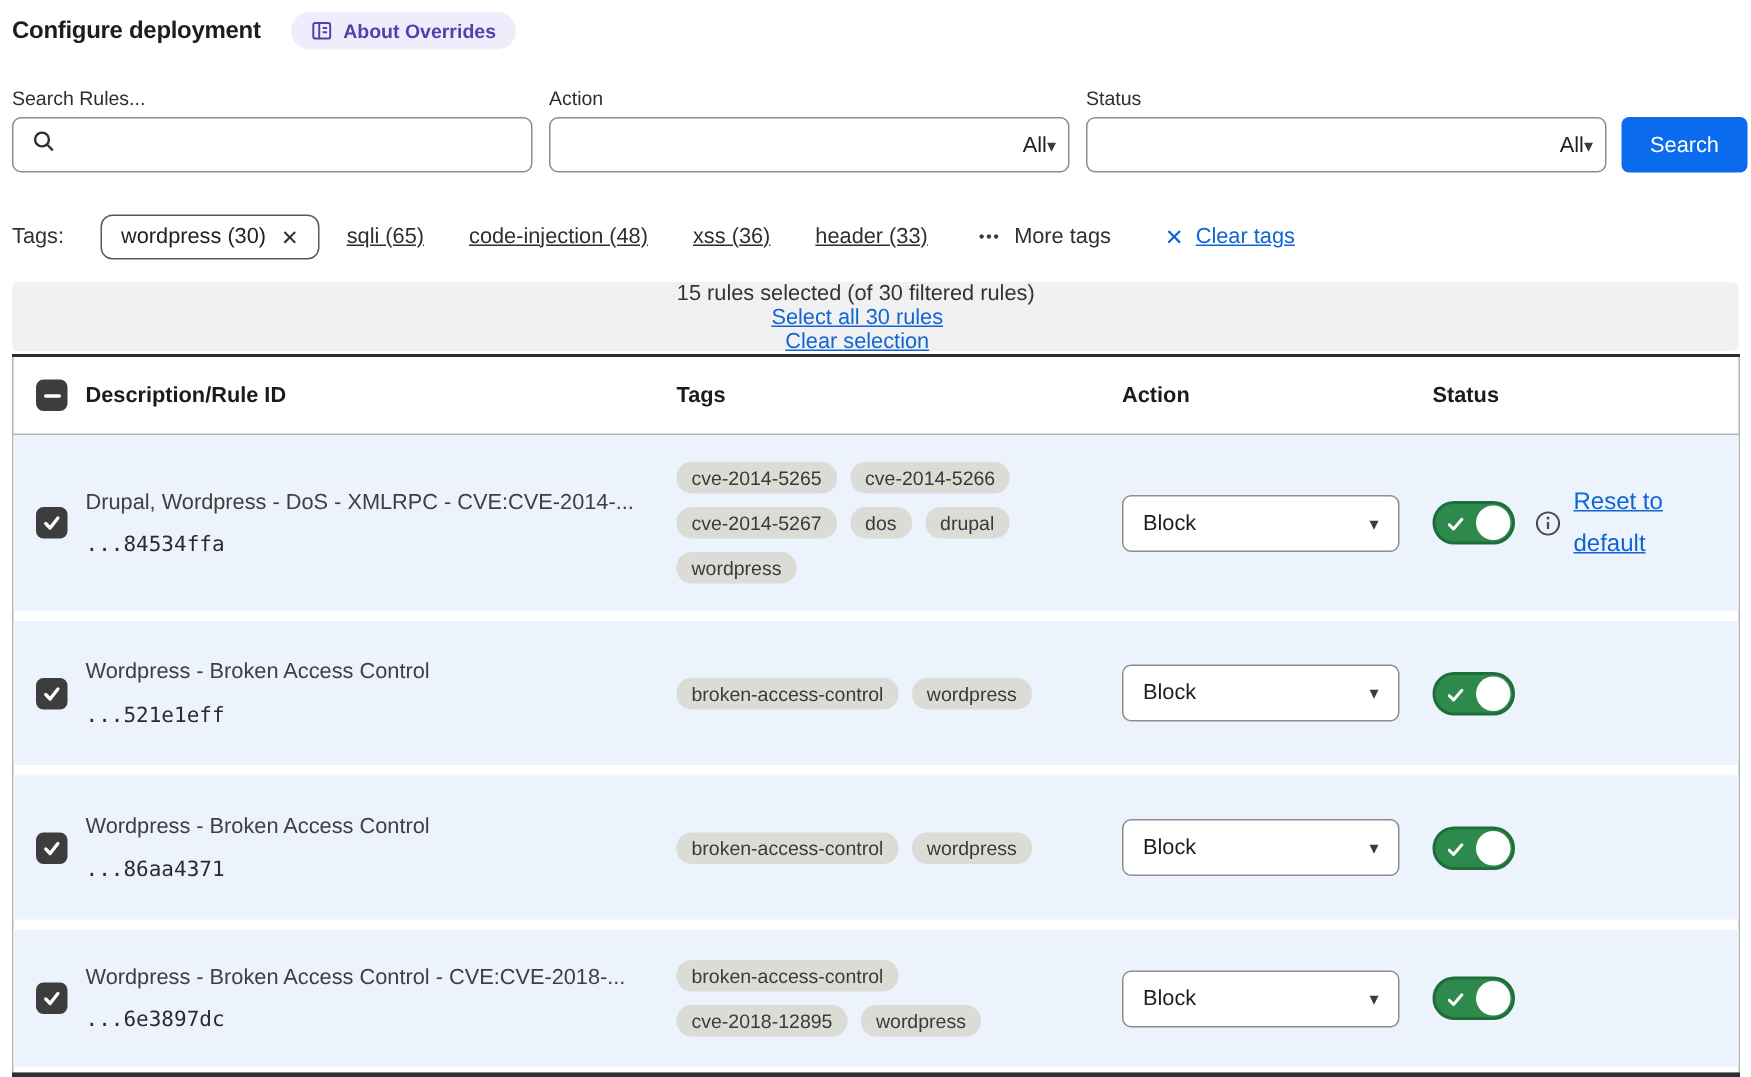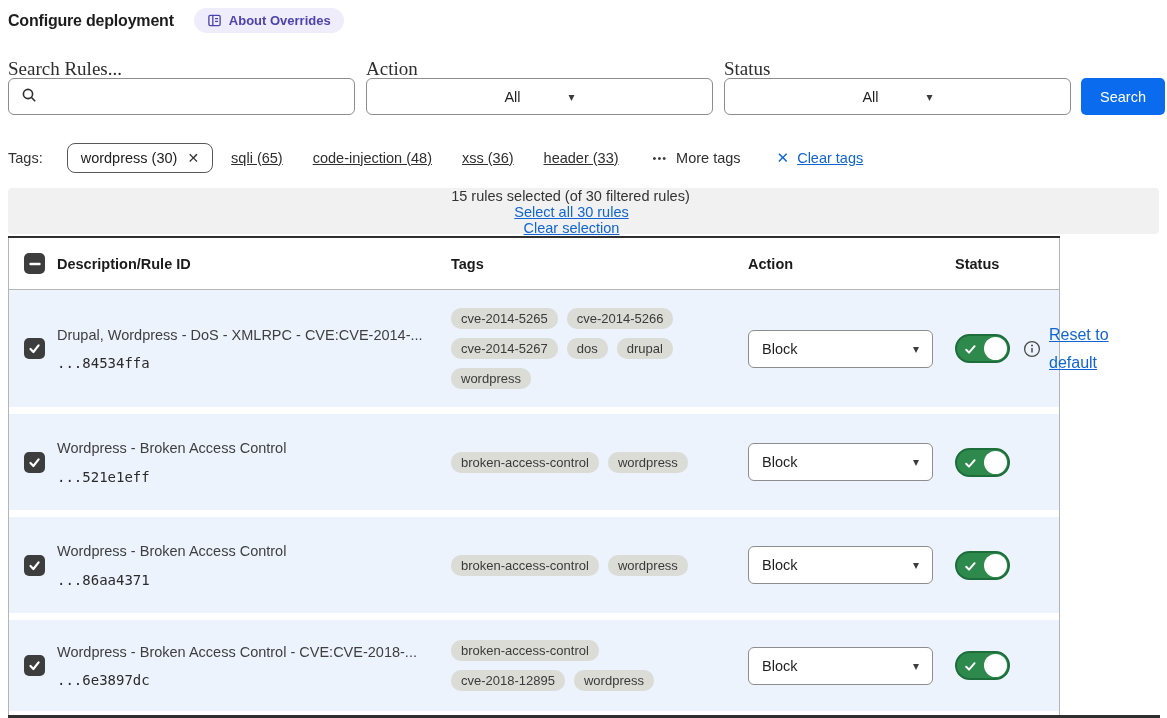--- a/index.html
+++ b/index.html
@@ -8,25 +8,25 @@
     background:#ffffff;font-family:"Liberation Sans",sans-serif;color:#333;
   }
   
   .hdr{position:absolute;top:8px;left:8px;display:flex;align-items:center;gap:20px;}
   .page-title{font-size:16px;font-weight:700;color:#1d1d1d;margin:0;letter-spacing:-.2px;}
   .badge{display:flex;align-items:center;gap:7px;background:#efedfc;color:#4c43ad;
     border-radius:14px;padding:5px 13px;font-size:13px;font-weight:600;cursor:pointer;}
   .badge svg{display:block;}
   
   .filters{position:absolute;top:58px;left:0;width:1167px;height:60px;}
-  .f-label{position:absolute;top:0;font-size:19px;color:#2e2e2e;font-family:Liberation Serif, serif;}
+  .f-label{position:absolute;top:0;font-size:13px;color:#2e2e2e;}
   .ctrl{position:absolute;top:20px;height:37px;background:#fff;border:1px solid #8d8d8d;
     border-radius:6px;box-sizing:border-box;display:flex;align-items:center;font-size:14.5px;color:#1f1f1f;}
   .search-box{left:8px;width:347px;padding-left:12px;gap:9px;}
-  .sel{padding:0 16px;justify-content:center;cursor:pointer;gap:48px;}
+  .sel{padding:0 8px;justify-content:flex-end;cursor:pointer;}
   .sel-action{left:366px;width:347px;}
   .sel-status{left:724px;width:347px;}
   .caret{font-size:12px;color:#3c3c3c;}
   .search-btn{position:absolute;top:20px;left:1081px;width:84px;height:37px;background:#0b6bef;
     color:#fff;border:none;border-radius:5px;font-size:14.5px;font-family:inherit;cursor:pointer;}
   input.sfield{border:none;outline:none;flex:1;height:30px;font-size:14.5px;font-family:inherit;background:transparent;}
   
   .tagsbar{position:absolute;top:140px;left:8px;height:35px;display:flex;align-items:center;font-size:14.5px;color:#333;}
   .tagsbar .lbl{margin-right:24px;}
   .seltag{display:flex;align-items:center;gap:10px;border:1.5px solid #595959;border-radius:8px;
@@ -41,21 +41,21 @@
   
   .selbar{position:absolute;top:188px;left:8px;width:1151px;height:46px;background:#f1f1f1;
     border-radius:4px;display:flex;align-items:center;box-sizing:border-box;padding:0 14px 0 12px;font-size:14.5px;flex-direction:column;}
   .selbar .summary{color:#333;margin-right:24px;}
   .selbar a{color:#1165d3;text-decoration:underline;margin-right:22px;cursor:pointer;}
   .selbar .btn{width:164px;height:36px;background:#fff;border:1px solid #5b8fd6;border-radius:4px;
     color:#1165d3;font-size:14.5px;font-family:inherit;cursor:pointer;}
   .selbar .btn + .btn{margin-left:17px;}
   .spacer{flex:1;}
   
-  .tbl{position:absolute;top:236px;left:8px;width:1052px;border-top:2px solid #2f2f2f;box-sizing:border-box;}
+  .tbl{position:absolute;top:236px;left:8px;width:1152px;border-top:2px solid #2f2f2f;box-sizing:border-box;}
   .thead{height:52px;background:#fff;border:1px solid #b5b5b5;border-top:none;display:flex;align-items:center;
     box-sizing:border-box;font-weight:700;font-size:14.5px;color:#1b1b1b;}
   .tbody{border:1px solid #b5b5b5;border-top:none;background:#fff;}
   .row{background:#ecf3fd;display:flex;align-items:center;margin-bottom:7px;}
   .row:last-child{margin-bottom:4px;}
   .c-check{flex:0 0 48px;display:flex;justify-content:flex-start;padding-left:15px;box-sizing:border-box;}
   .c-desc{flex:0 0 394px;padding-right:14px;box-sizing:border-box;}
   .c-tags{flex:0 0 297px;box-sizing:border-box;}
   .c-action{flex:0 0 207px;box-sizing:border-box;}
   .c-status{flex:1;display:flex;align-items:center;box-sizing:border-box;}

